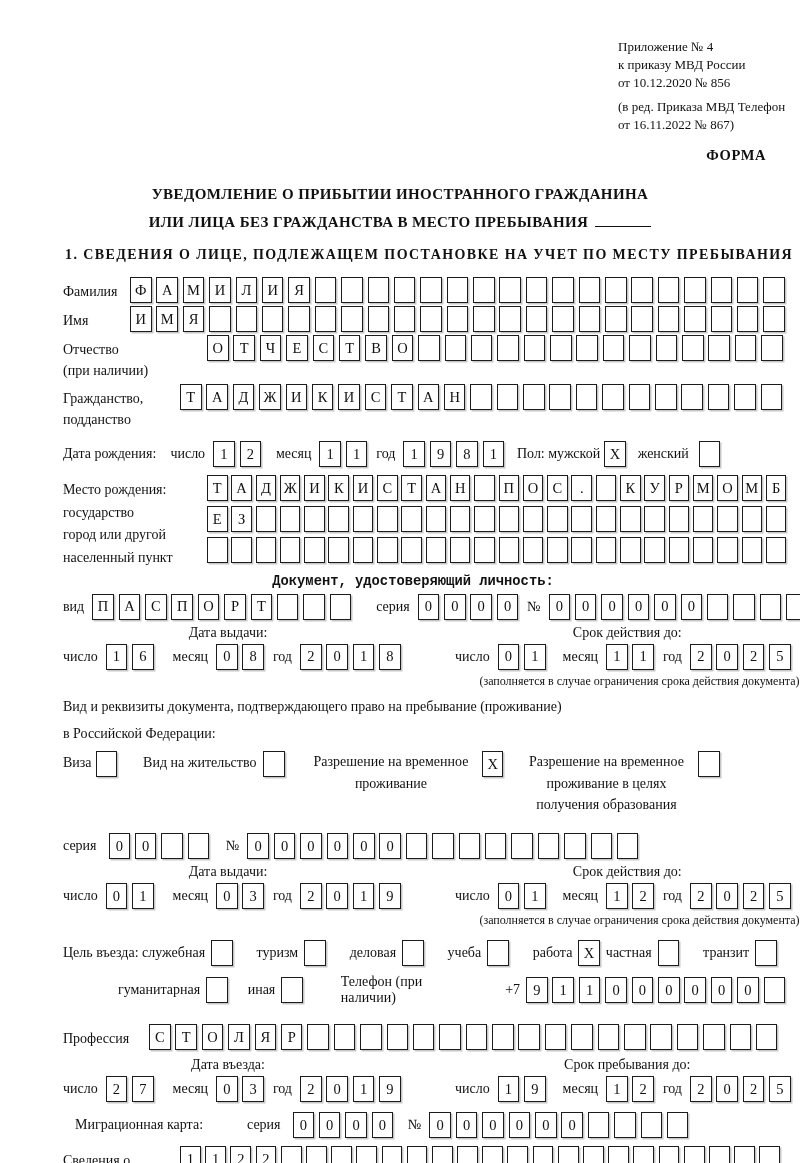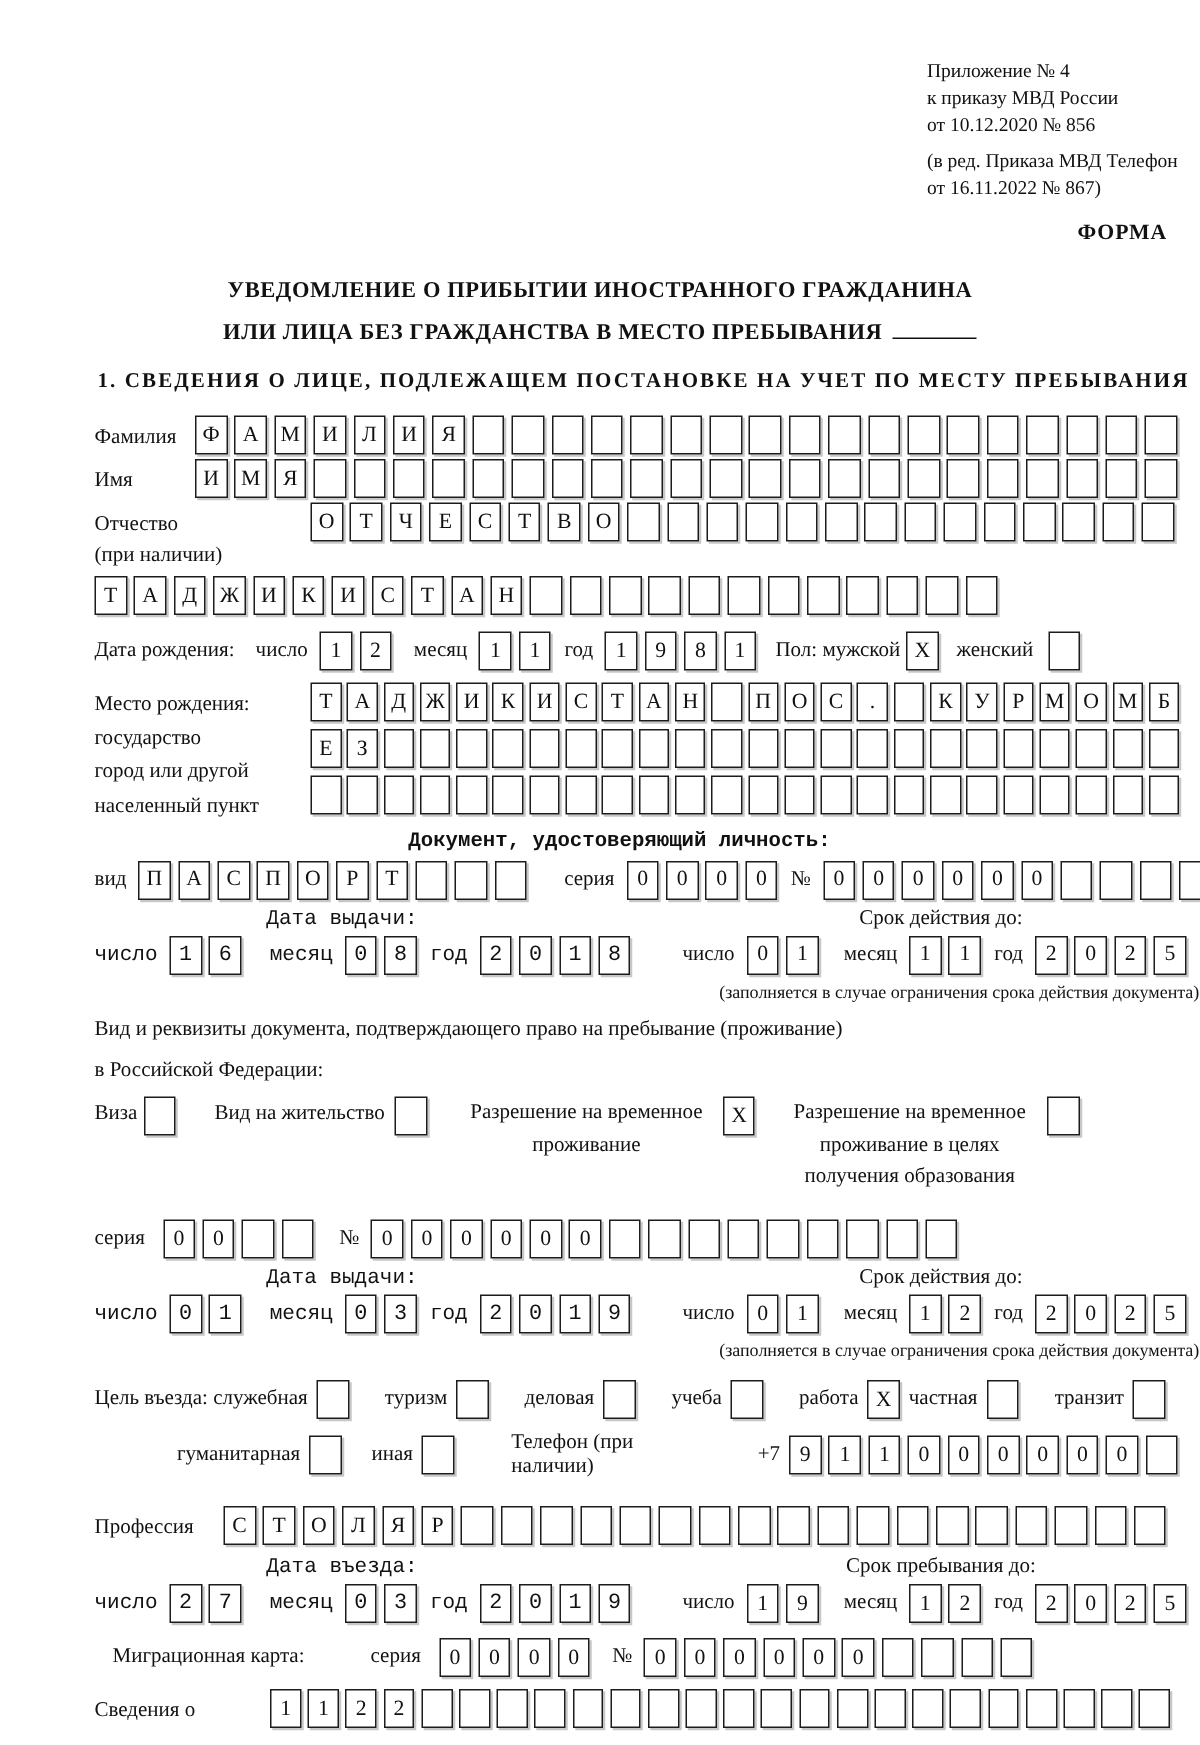--- a/index.html
+++ b/index.html
@@ -1,36 +1,36 @@
 <!DOCTYPE html>
 <html><head>
 <meta charset="utf-8">
 <style>
   html,body{margin:0;padding:0;background:#fff;}
   body{width:800px;height:1163px;overflow:hidden;font-family:"Liberation Serif","DejaVu Serif",serif;color:#111;}
   .page{position:relative;width:739px;height:1163px;box-sizing:border-box;}
   .annex{position:absolute;left:618px;top:38px;width:180px;font-size:13px;line-height:1.4;}
   .annex .gap{height:5px;}
-  .formlabel{position:absolute;left:0;top:147px;width:766px;text-align:right;font-weight:bold;font-size:14.5px;letter-spacing:.6px;padding-left:12px;}
+  .formlabel{position:absolute;left:0;top:147px;width:766px;text-align:right;font-weight:bold;font-size:14.5px;letter-spacing:.6px;}
   .title{position:absolute;left:0;top:181px;width:800px;text-align:center;font-weight:bold;font-size:15px;line-height:1.85;letter-spacing:.4px;}
   .title-underline{display:inline-block;width:56px;height:14px;border-bottom:1.8px solid #111;margin-left:7px;}
   .sec-heading{position:absolute;left:65px;top:247px;width:730px;font-weight:bold;font-size:14px;letter-spacing:1.4px;white-space:nowrap;}
   .form{position:absolute;left:63px;top:277px;width:727px;}
   .row{display:flex;align-items:flex-start;margin-bottom:3px;}
   .lbl{font-size:14px;padding-top:4px;flex:none;line-height:1.5;}
   .cells{display:flex;flex:none;}
   .cell{box-sizing:border-box;flex:none;width:21.5px;height:26px;border:1.6px solid #1c1c1c;margin-right:4.9px;display:flex;align-items:center;justify-content:center;font-size:14.5px;background:#fff;box-shadow:1.5px 1.5px 0 rgba(0,0,0,.22);}
   .tight .cell{width:20.5px;margin-right:3.8px;}
   .reps .cell{width:20.8px;margin-right:4.4px;}
   .box{box-sizing:border-box;flex:none;width:21.5px;height:26px;border:1.6px solid #1c1c1c;display:flex;align-items:center;justify-content:center;font-size:14.5px;background:#fff;box-shadow:1.5px 1.5px 0 rgba(0,0,0,.22);}
   .stack{display:flex;flex-direction:column;}
   .stack .cells{margin-bottom:5px;}
   .centerhead{text-align:center;font-weight:bold;font-size:13.8px;margin:4px 0 5px 0;width:700px;font-family:Liberation Mono, monospace;}
   .dblock{display:flex;margin-top:5px;}
-  .dcol-l{width:392px;flex:none;font-family:Liberation Mono, monospace;}
+  .dcol-l{width:392px;flex:none;}
   .dcol-r{flex:1;}
   .dhead{text-align:center;font-size:14px;margin-bottom:3px;}
   .dline{display:flex;align-items:center;font-size:14px;text-align:center;}
   .dline .cells{margin:0 4px;}
   .dlabel{margin-right:4px;}
   .dnote{font-size:12px;text-align:right;margin-top:4px;}
   .intro{font-size:14px;margin-top:9px;line-height:1.3;}
   .opts{display:flex;align-items:flex-start;margin-top:8px;font-size:14px;}
   .opt{display:flex;align-items:flex-start;}
   .opt .t{padding-top:4px;margin-right:7px;}
@@ -151,20 +151,24 @@
           <span class="cell"></span>
           <span class="cell"></span>
           <span class="cell"></span>
           <span class="cell"></span>
           <span class="cell"></span>
           <span class="cell"></span>
         </div>
     </div>
 
     <div class="row">
+      <div class="lbl" style="width:117px">
+        <div>Гражданство,</div>
+        <div>подданство</div>
+      </div>
       <div class="cells">
           <span class="cell">Т</span>
           <span class="cell">А</span>
           <span class="cell">Д</span>
           <span class="cell">Ж</span>
           <span class="cell">И</span>
           <span class="cell">К</span>
           <span class="cell">И</span>
           <span class="cell">С</span>
           <span class="cell">Т</span>

